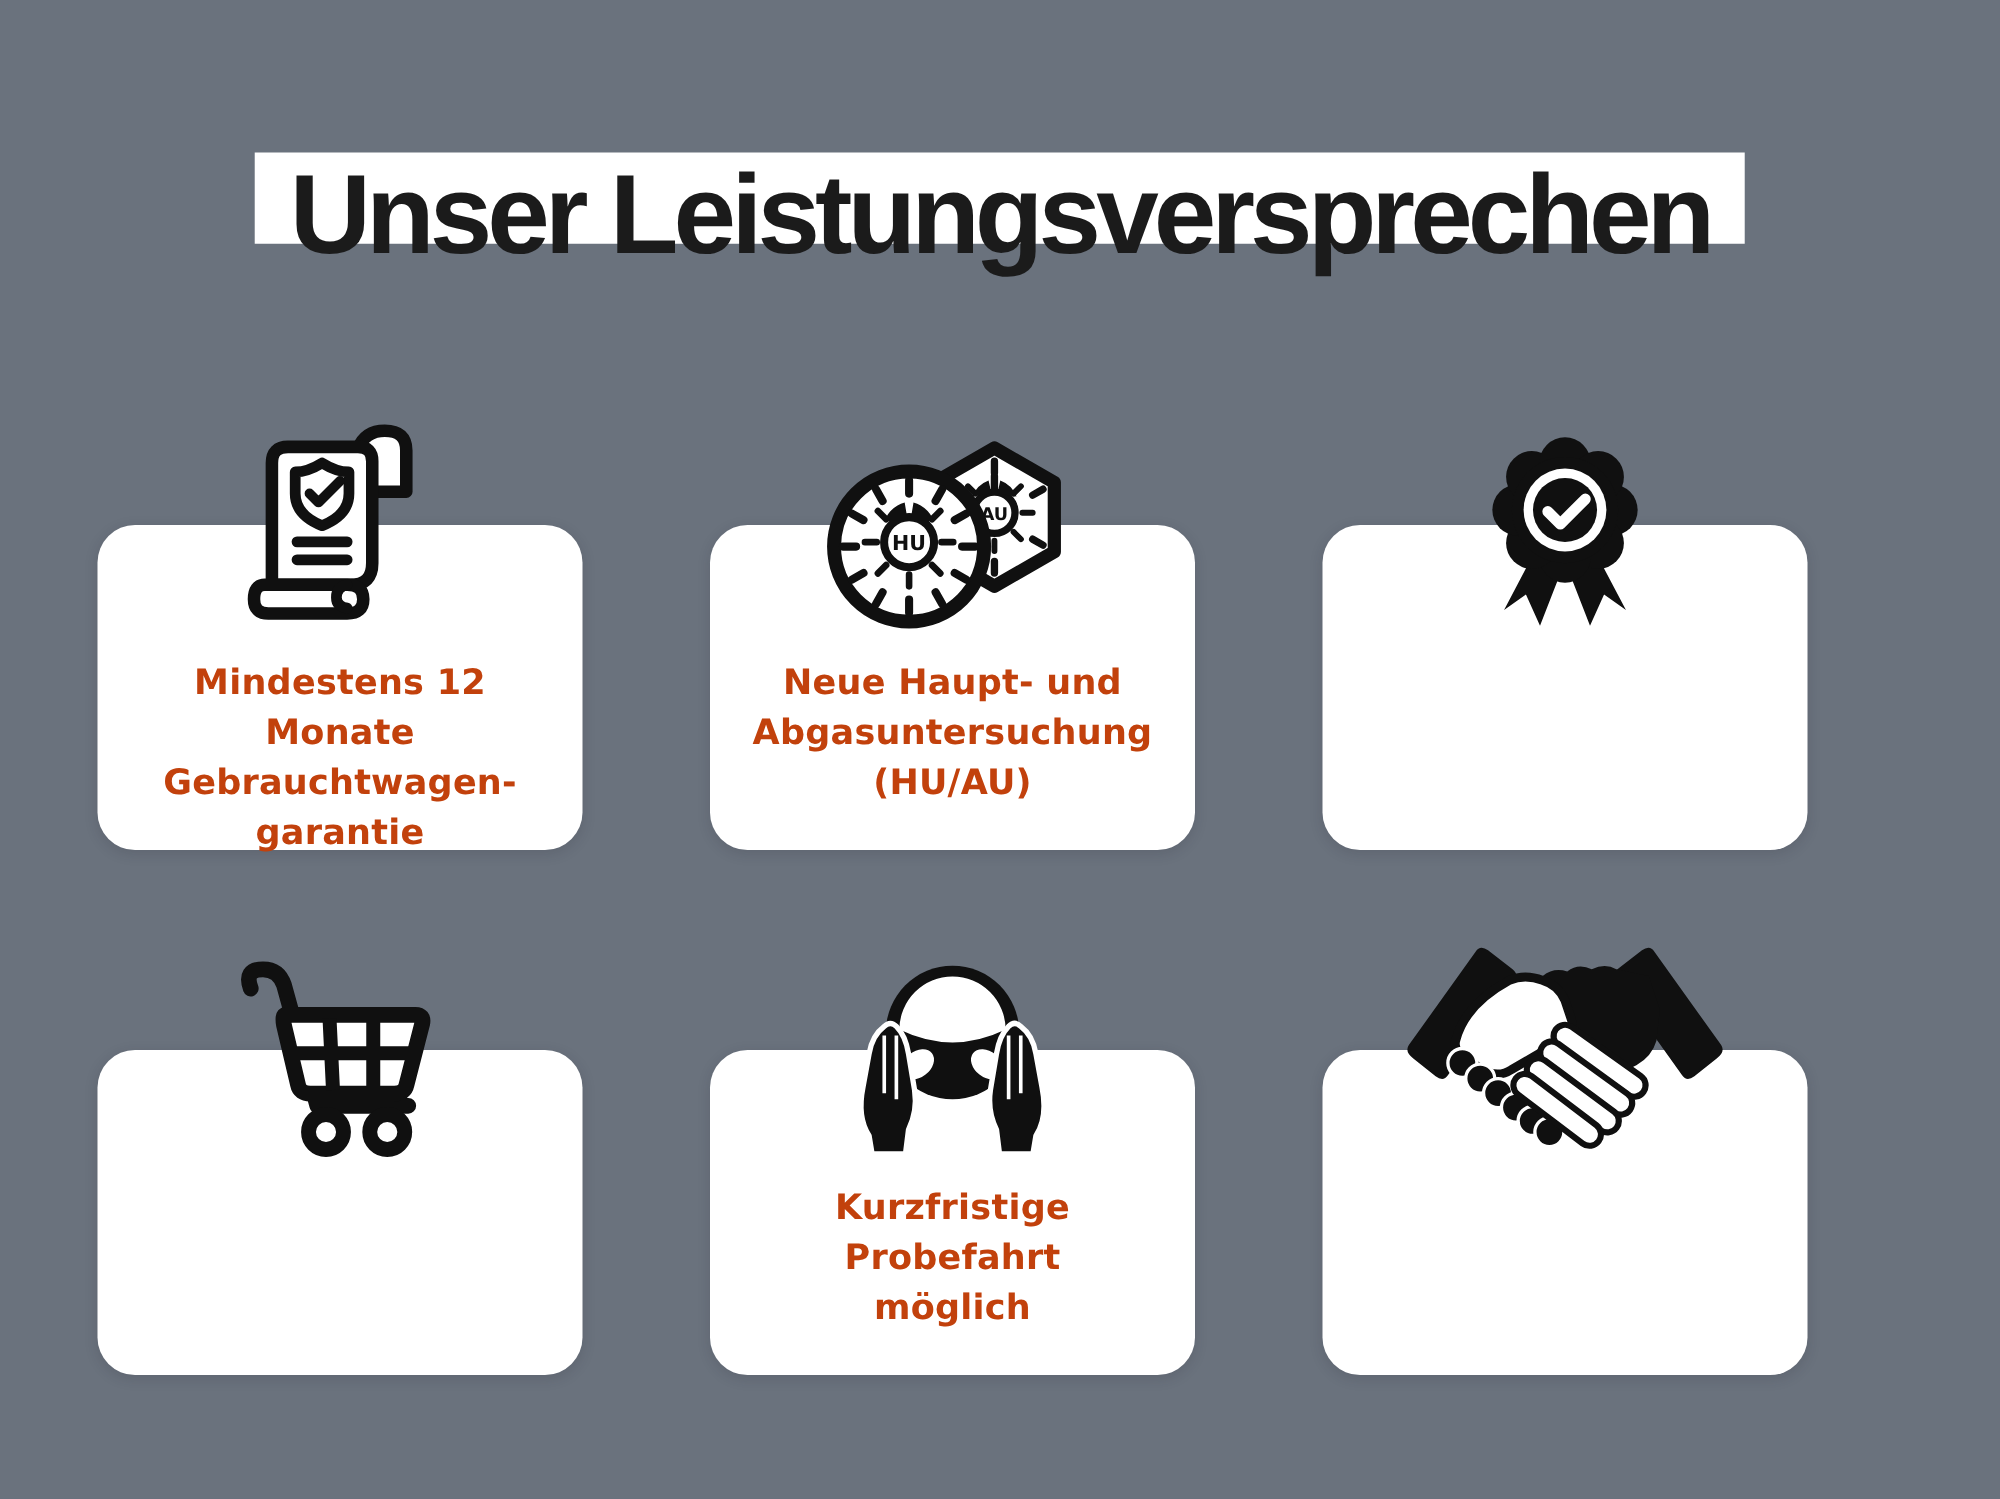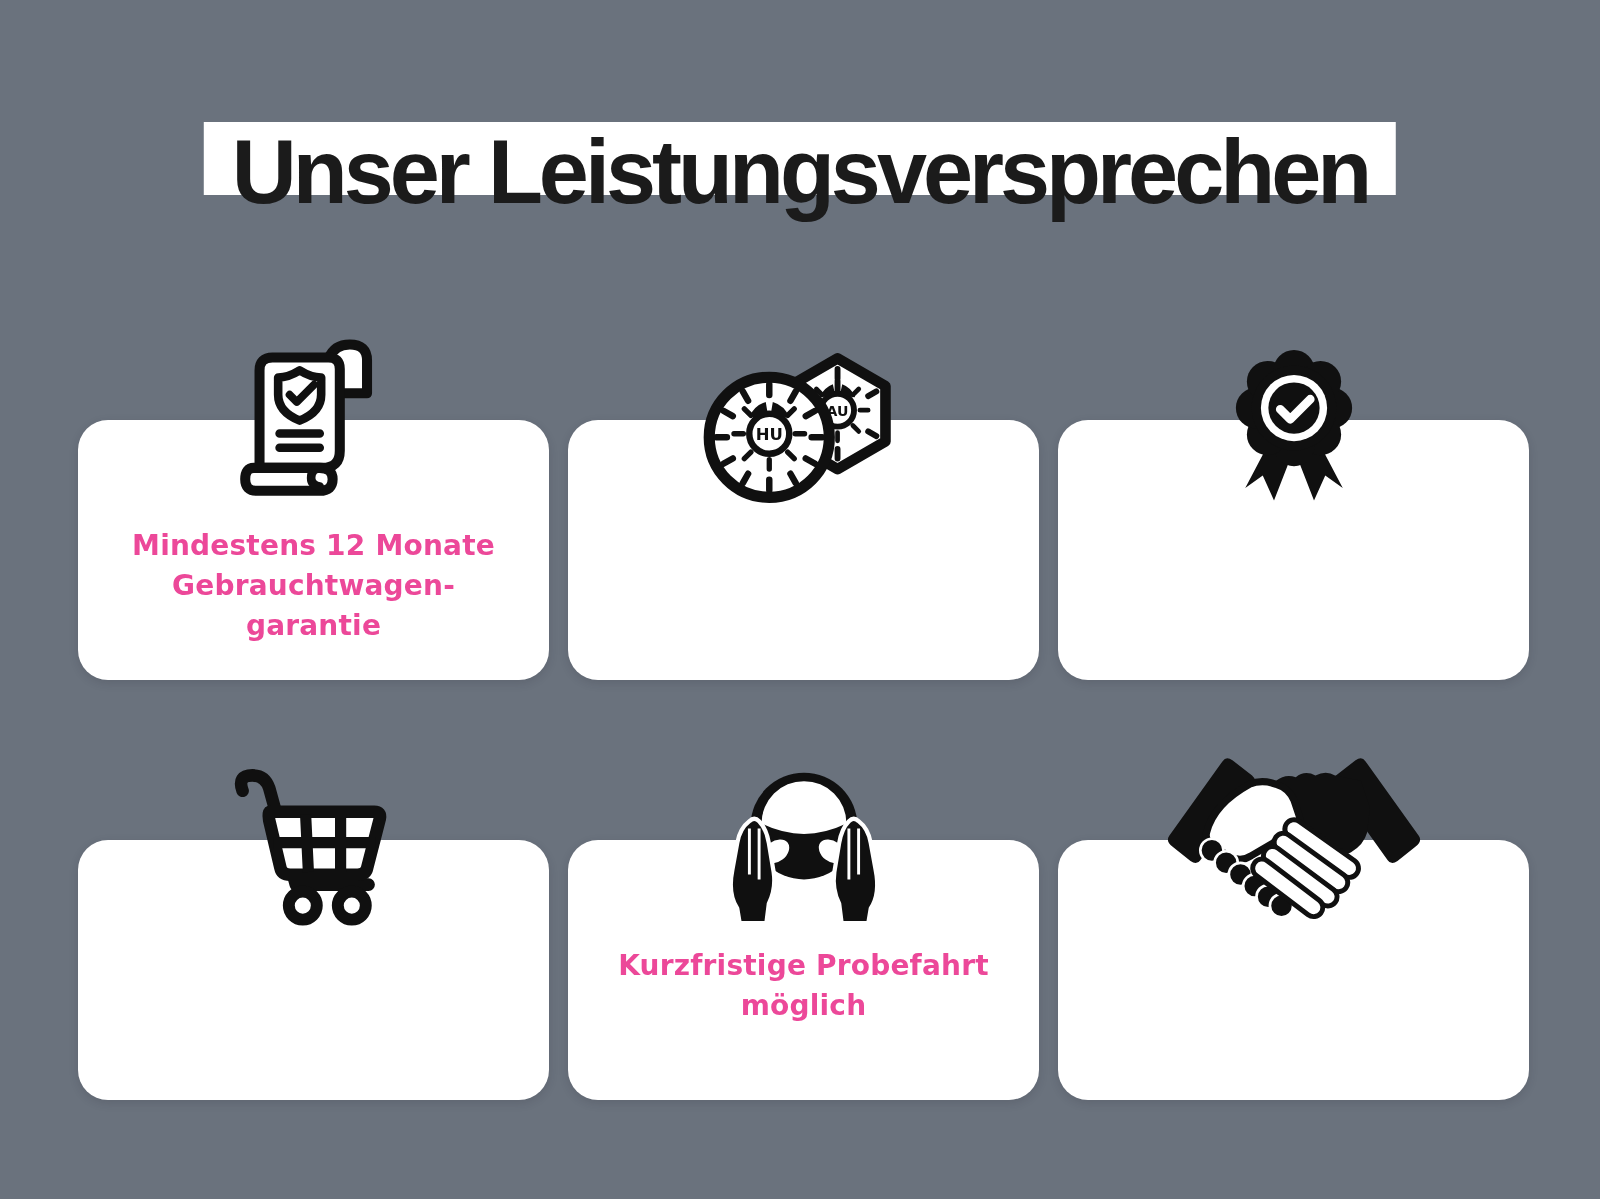--- a/index.html
+++ b/index.html
@@ -13,27 +13,27 @@
     background:#ffffff;height:73px;line-height:101px;padding:0 28px;
     white-space:nowrap;font-family:"Liberation Sans",sans-serif;
     font-weight:700;font-size:90px;letter-spacing:-4px;color:#1b1b1b;
   }
   .cards-grid{
     position:absolute;left:78px;top:420px;
     display:grid;grid-template-columns:repeat(3,460px);
     column-gap:30px;row-gap:160px;
   }
   .card{
-    position:relative;width:471px;height:260px;background:#ffffff;
+    position:relative;width:388px;height:260px;background:#ffffff;
     border-radius:30px;box-sizing:border-box;
     padding:106px 14px 0;text-align:center;
     box-shadow:0 3px 10px rgba(35,40,50,.16);
   }
   .card-text{
-    font-size:28px;font-weight:700;line-height:1.43;color:#ec4899;
+    font-size:28px;font-weight:700;line-height:1.43;color:#c2410c;
     white-space:pre-line;letter-spacing:.2px;
   }
   .icon-wrap{
     position:absolute;left:50%;transform:translateX(-50%);
     bottom:calc(100% - 88px);line-height:0;
   }
   svg{display:block;}
 </style>
 </head>
 <body>
@@ -83,20 +83,23 @@
           <path d="M94 80 H103 M89 62 L97 57.5 M76 49 L80.5 41 M58 44 V35 M40 49 L35.5 41 M27 62 L19 57.5 M22 80 H13 M27 98 L19 102.5 M40 111 L35.5 119 M58 116 V125 M76 111 L80.5 119 M89 98 L97 102.5"></path>
         </g>
         <circle cx="58" cy="77" r="17" fill="#ffffff" stroke="#101010" stroke-width="5.5"></circle>
         <g stroke="#101010" stroke-width="4.5" stroke-linecap="round">
           <path d="M80 77 H88 M73.6 61.4 L79.2 55.8 M42.4 61.4 L36.8 55.8 M36 77 H28 M42.4 92.6 L36.8 98.2 M58 99 V107 M73.6 92.6 L79.2 98.2"></path>
         </g>
         <path d="M41 63 Q45 53 55 50 L57 62 Z M75 63 Q71 53 61 50 L59 62 Z" fill="#101010"></path>
         <text x="58" y="82" text-anchor="middle" font-size="14" font-weight="bold" fill="#101010">HU</text>
       </svg>
     </div>
+    <div class="card-text">Neue Haupt- und
+Abgasuntersuchung
+(HU/AU)</div>
   </div>
 
   <div class="card">
     <div class="icon-wrap">
       <svg width="150" height="165" viewBox="0 0 120 132">
         <g fill="#101010">
           <path d="M41 78 L58 90 L44 126 L35 106 L21 116 Z"></path>
           <path d="M79 78 L62 90 L76 126 L85 106 L99 116 Z"></path>
           <circle cx="90" cy="52" r="16.5"></circle>
             <circle cx="81.2" cy="73.2" r="16.5"></circle>

